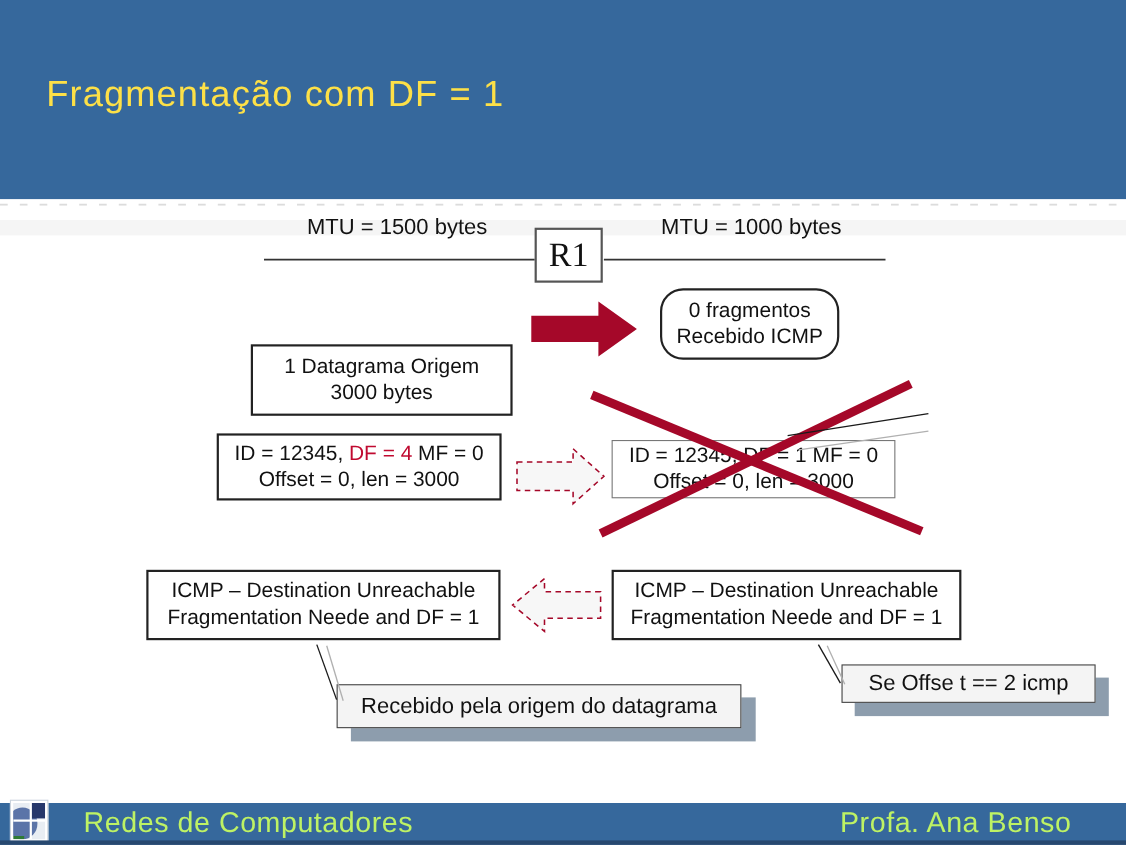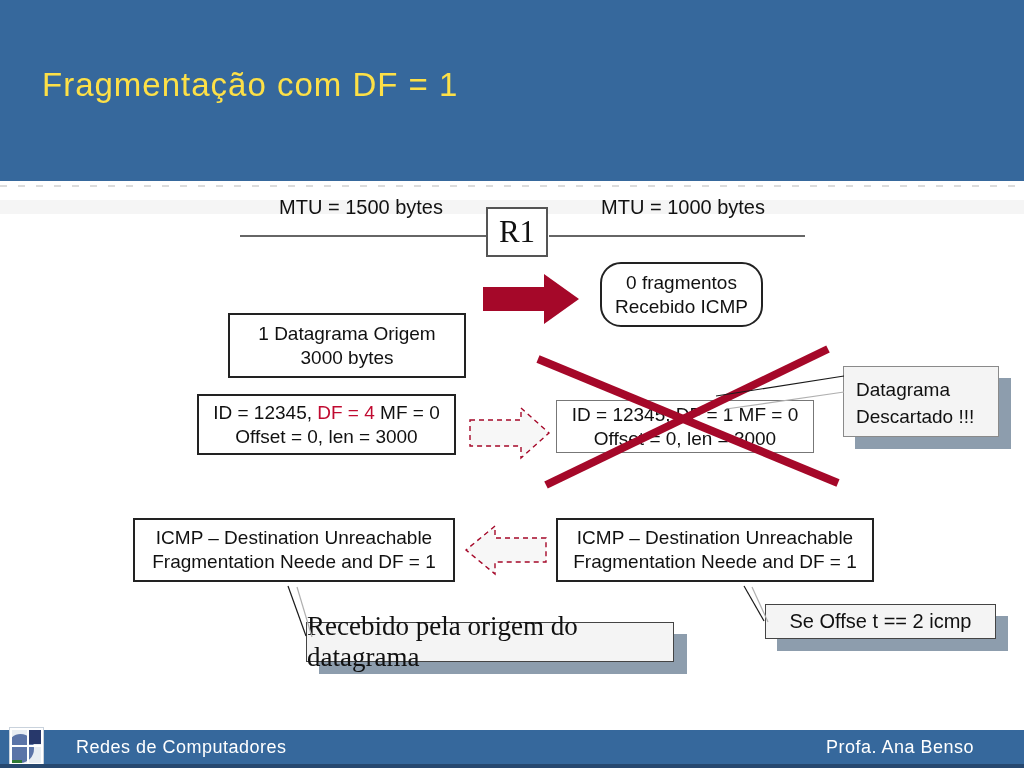--- a/index.html
+++ b/index.html
@@ -40,32 +40,32 @@
   .icmpl-box{left:133px;top:518px;width:322px;height:64px;}
   .icmpr-box{left:556px;top:518px;width:318px;height:64px;}
   .red{color:var(--text-red);}
 
   
   .callout{position:absolute;background:var(--callout-fill);border:1px solid #8a8a8a;
            box-shadow:12px 12px 0 0 var(--shadow-gray);font-size:19px;}
   .co-discard{left:843px;top:366px;width:156px;height:71px;padding:9px 0 0 12px;line-height:27px;}
   .co-received{left:306px;top:622px;width:368px;height:40px;border:1.5px solid #444;
                box-shadow:13px 12px 0 0 var(--shadow-gray);
-               display:flex;align-items:center;justify-content:center;font-size:27px;font-family:Liberation Serif, serif;}
+               display:flex;align-items:center;justify-content:center;font-size:20px;}
   .co-offset{left:765px;top:604px;width:231px;height:35px;border:1.5px solid #444;
              display:flex;align-items:center;justify-content:center;font-size:20px;}
 
   
   .overlay{position:absolute;left:0;top:0;width:1024px;height:768px;pointer-events:none;}
 
   
   .footer{position:absolute;left:0;top:730px;width:1024px;height:38px;background:var(--header-blue);}
   .footer-edge{position:absolute;left:0;bottom:0;width:1024px;height:4px;background:var(--footer-edge);}
-  .footer-text{position:absolute;top:0;height:34px;line-height:34px;font-size:18px;
-               letter-spacing:0.5px;color:#ffffff;}
+  .footer-text{position:absolute;top:0;height:34px;line-height:34px;font-size:26px;
+               letter-spacing:0.5px;color:#bef264;}
   .footer-left{left:76px;}
   .footer-right{right:50px;}
   .logo{position:absolute;left:9px;top:-3px;width:35px;height:39px;background:#fff;
         border:1px solid #c9d2dc;padding:2px;}
   .logo-inner{position:relative;width:100%;height:100%;background:#E8EDF3;overflow:hidden;}
   .logo-circle{position:absolute;left:-18%;top:12%;width:95%;height:88%;
                background:#5B74A8;border-radius:50%;}
   .logo-navy{position:absolute;right:0;top:0;width:45%;height:42%;background:#27386B;}
   .logo-vline{position:absolute;left:52%;top:0;width:2px;height:100%;background:#fff;}
   .logo-hline{position:absolute;left:0;top:46%;width:100%;height:2px;background:#fff;}
@@ -102,24 +102,20 @@
 
   <div class="wbox idl-box">
     <div><span>ID = 12345, </span><span class="red">DF = 4</span><span> MF = 0</span></div>
     <div>Offset = 0, len = 3000</div>
   </div>
   <div class="wbox idr-box">
     <div>ID = 12345, DF = 1 MF = 0</div>
     <div>Offset = 0, len = 3000</div>
   </div>
 
-  <div class="callout co-discard">
-    <div>Datagrama</div>
-    <div>Descartado !!!</div>
-  </div>
 
   <div class="wbox icmpl-box">
     <div>ICMP – Destination Unreachable</div>
     <div>Fragmentation Neede and DF = 1</div>
   </div>
   <div class="wbox icmpr-box">
     <div>ICMP – Destination Unreachable</div>
     <div>Fragmentation Neede and DF = 1</div>
   </div>
 

